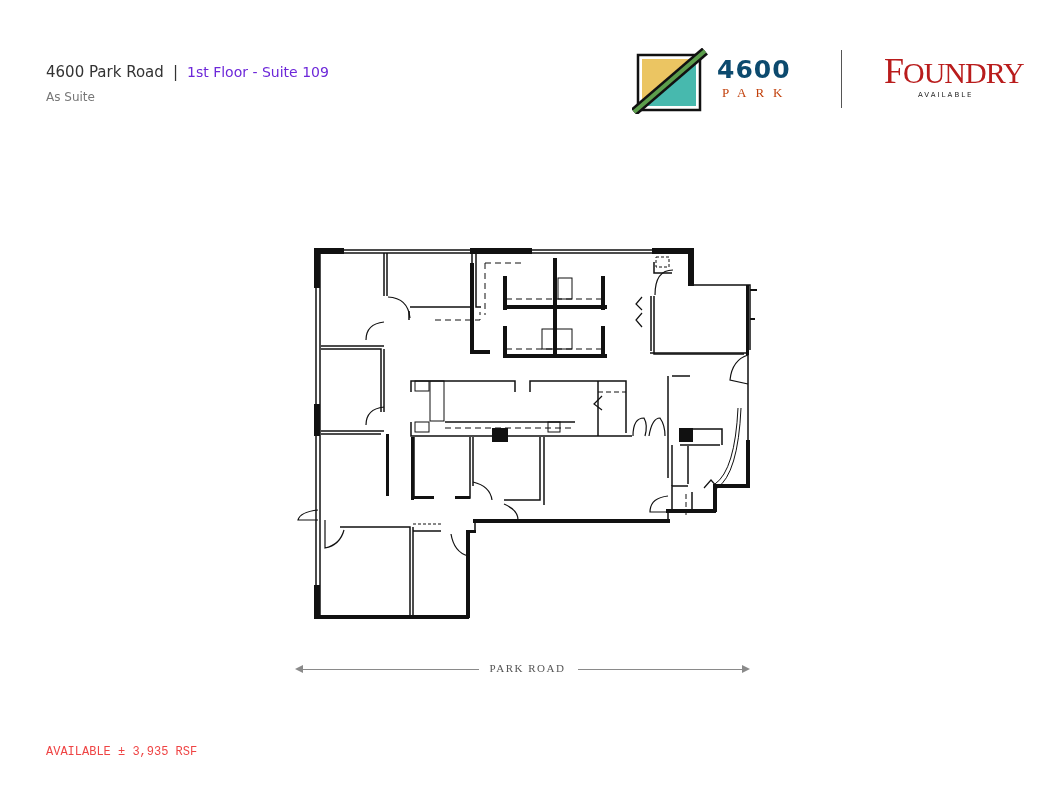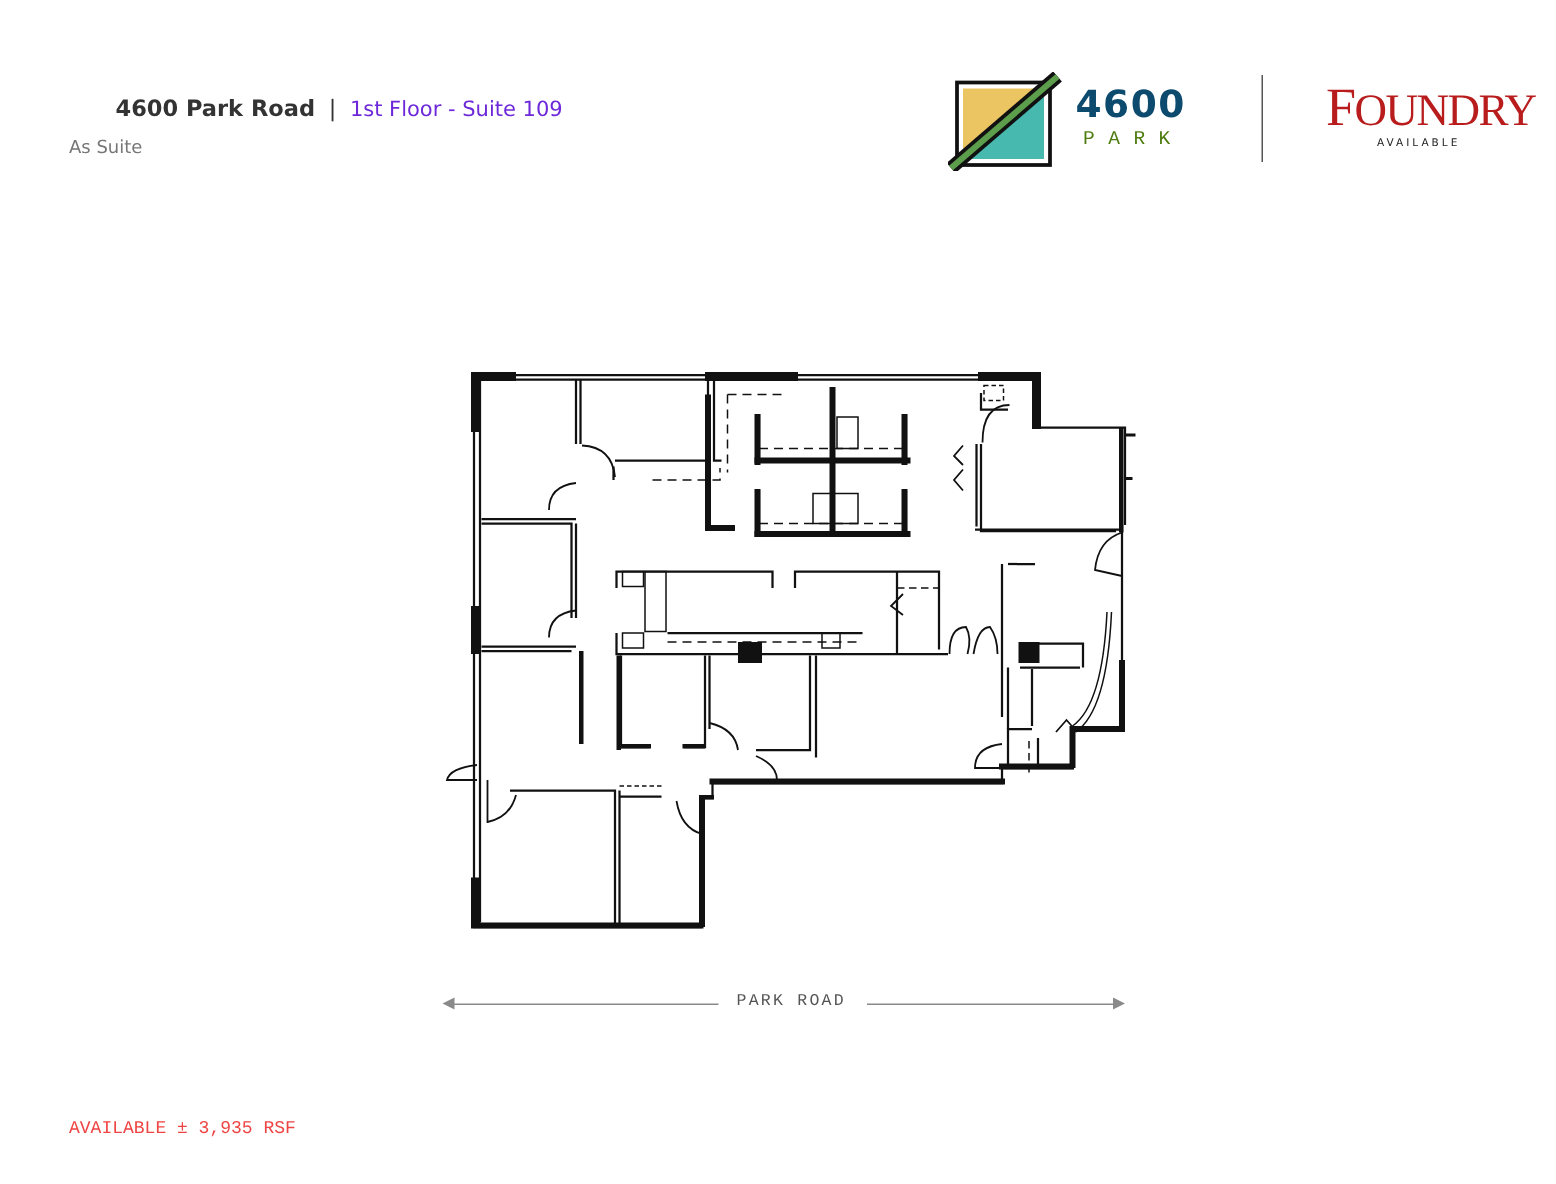--- a/index.html
+++ b/index.html
@@ -1,38 +1,38 @@
 <!DOCTYPE html>
 <html><head>
   <meta charset="utf-8">
   <style>
     html, body { margin: 0; padding: 0; background: #ffffff; }
     body { width: 1037px; height: 789px; position: relative; overflow: hidden; font-family: "DejaVu Sans", sans-serif; }
     .header-left { position: absolute; left: 46px; top: 62px; }
     .title-line { font-size: 16px; color: #3a3a3a; line-height: 20px; white-space: nowrap; }
-    .title-bold { font-weight: bold; color: #333333; font-size: 15px; margin-left: 31px; }
+    .title-bold { font-weight: normal; color: #333333; font-size: 15px; }
     .title-sep { color: #333333; margin: 0 4px; font-size: 15px; }
     .title-light { color: #6d28d9; font-size: 14px; font-weight: normal; }
     .subtitle { margin-top: 8px; font-size: 12px; color: #777777; }
     .logo-area { position: absolute; left: 632px; top: 46px; width: 380px; height: 66px; }
     .logo-mark { position: absolute; left: 0; top: 2px; }
     .logo-4600 { position: absolute; left: 85px; top: 12px; font-family: "DejaVu Sans", sans-serif; font-weight: bold; font-size: 25px; letter-spacing: 1px; color: #0c4a6e; line-height: 24px; text-align: center; }
-    .logo-park { position: absolute; left: 90px; top: 39px; font-size: 13px; letter-spacing: 9px; color: #4d7c0f; font-family: Liberation Mono, monospace; }
+    .logo-park { position: absolute; left: 90px; top: 39px; font-size: 13px; letter-spacing: 9px; color: #c2410c; font-family: Liberation Serif, serif; }
     .logo-divider { position: absolute; left: 209px; top: 4px; width: 1px; height: 58px; background: #555555; }
     .foundry { position: absolute; left: 252px; top: 10px; font-family: "Liberation Serif", serif; font-size: 30px; color: #b91c1c; letter-spacing: -1px; line-height: 30px; }
     .foundry .big { font-size: 36px; }
     .commercial { position: absolute; left: 286px; top: 45px; font-size: 7px; letter-spacing: 2px; color: #222222; font-family: "DejaVu Sans", sans-serif; }
     .plan { position: absolute; left: 295px; top: 240px; }
     .road { position: absolute; left: 295px; top: 660px; width: 455px; height: 20px; }
     .road-line { position: absolute; top: 9px; height: 1px; background: #8a8a8a; }
     .road-line.left { left: 4px; width: 180px; }
     .road-line.right { left: 283px; width: 166px; }
     .arrow-left { position: absolute; left: 0; top: 5px; width: 0; height: 0; border-top: 4px solid transparent; border-bottom: 4px solid transparent; border-right: 8px solid #8a8a8a; }
     .arrow-right { position: absolute; right: 0; top: 5px; width: 0; height: 0; border-top: 4px solid transparent; border-bottom: 4px solid transparent; border-left: 8px solid #8a8a8a; }
-    .road-label { position: absolute; left: 190px; top: 2px; width: 85px; text-align: center; font-family: Liberation Mono, monospace; font-size: 11px; letter-spacing: 1.5px; color: #555555; }
+    .road-label { position: absolute; left: 190px; top: 2px; width: 85px; text-align: center; font-family: Liberation Serif, serif; font-size: 11px; letter-spacing: 1.5px; color: #555555; }
     .footer { position: absolute; left: 46px; top: 745px; font-size: 12px; color: #ef4444; font-family: Liberation Mono, monospace; }
   </style>
 </head>
 <body>
 
 <div class="header-left">
   <div class="title-line">
     <span class="title-bold">4600 Park Road</span>
     <span class="title-sep">|</span>
     <span class="title-light">1st Floor - Suite 109</span>

